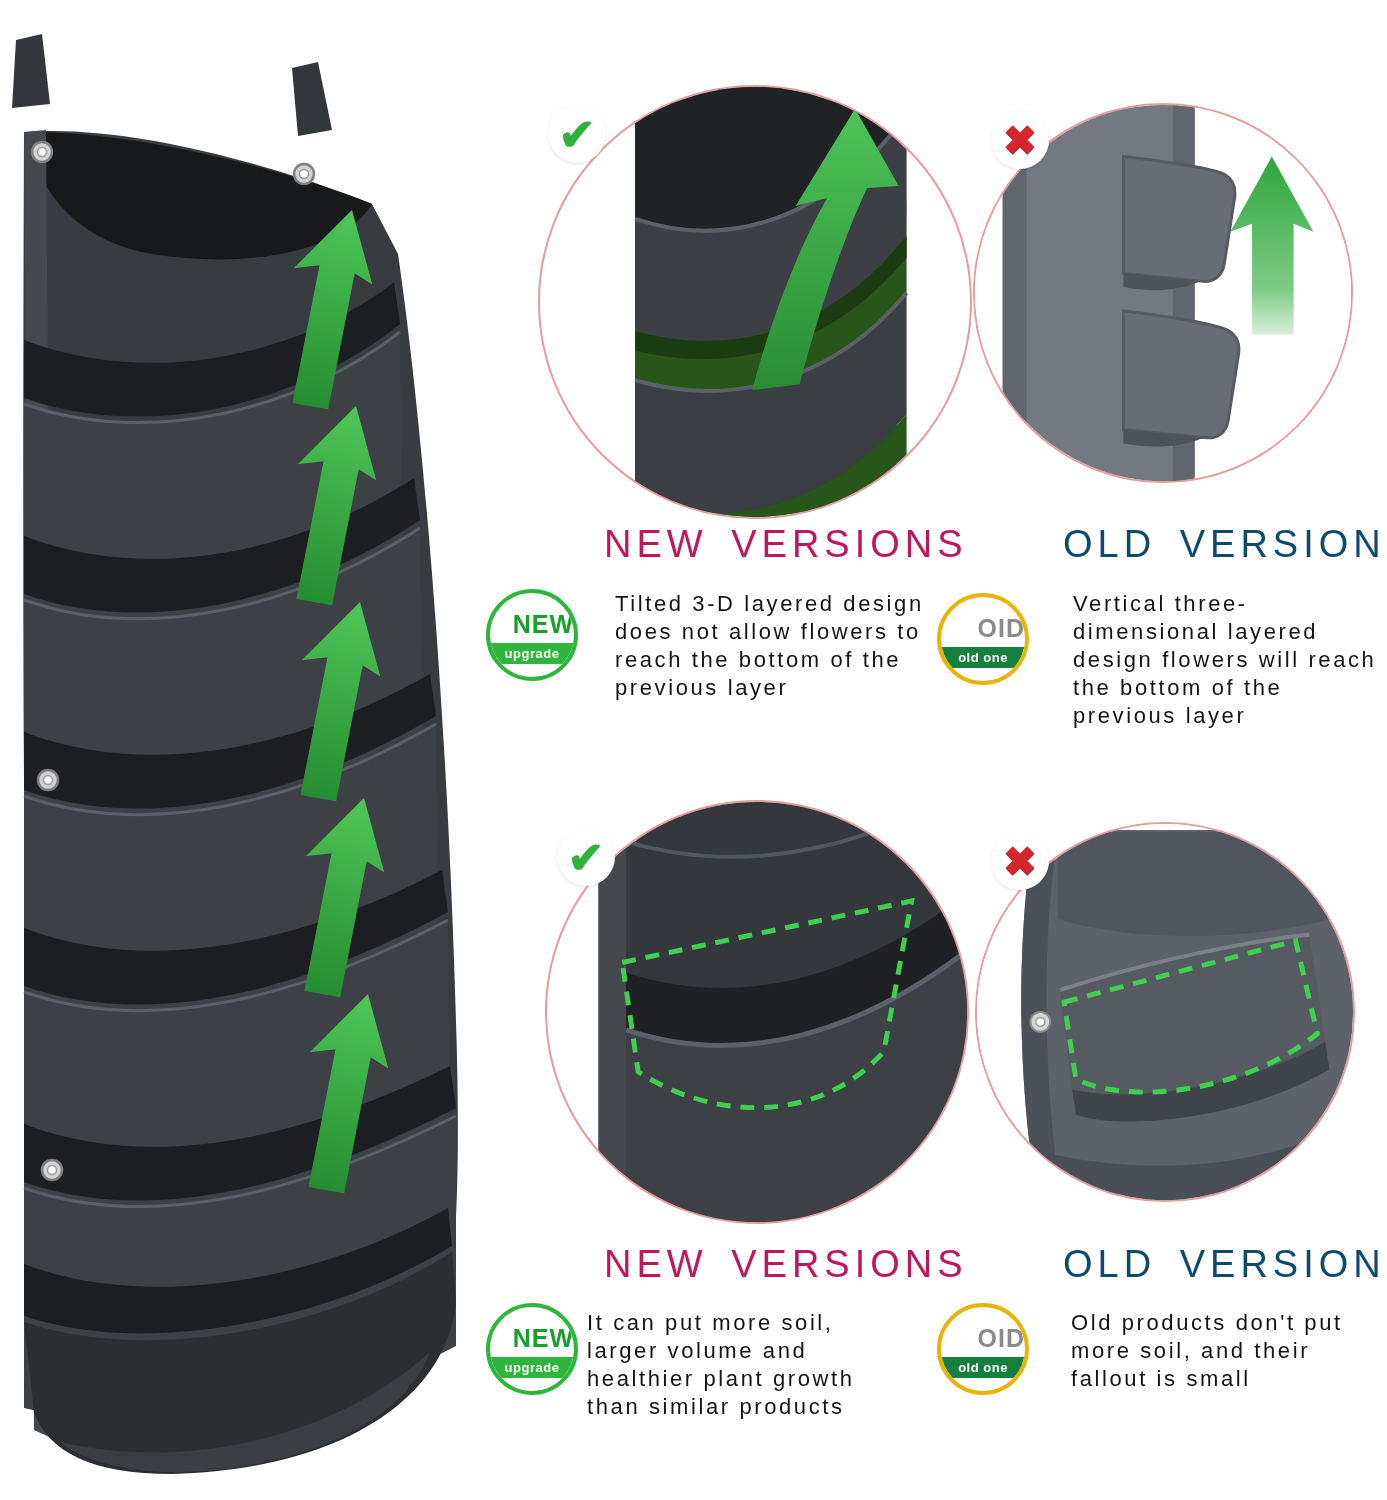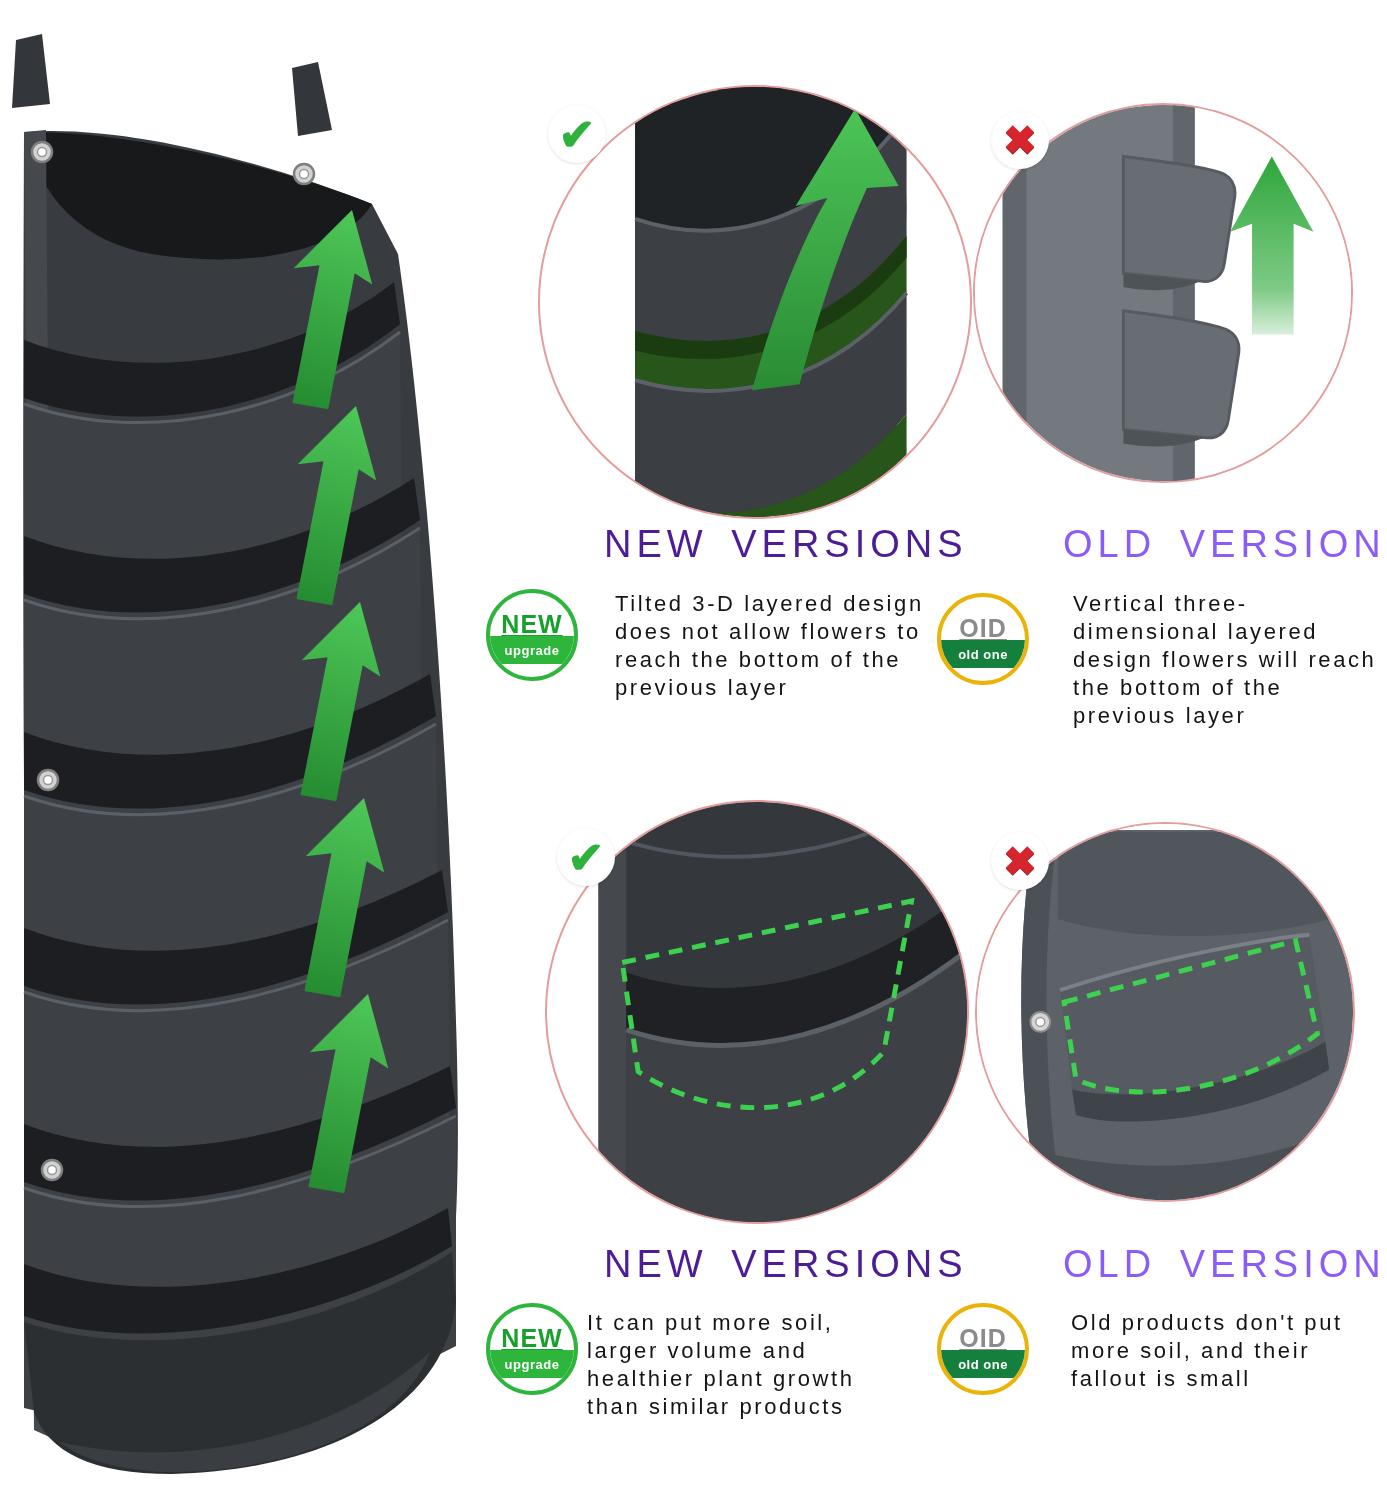--- a/index.html
+++ b/index.html
@@ -6,30 +6,30 @@
   body{font-family:"Liberation Sans",sans-serif;}
   .page{position:relative;width:1387px;height:1500px;background:#ffffff;overflow:hidden;}
   .abs{position:absolute;}
   .photo-wrap{position:absolute;}
   .photo{width:100%;height:100%;border-radius:50%;overflow:hidden;border:2px solid #e59c9c;background:#fff;box-sizing:border-box;}
   .photo svg{display:block;width:100%;height:100%;}
   .mark{position:absolute;width:58px;height:58px;border-radius:50%;background:#fff;display:flex;align-items:center;justify-content:center;z-index:6;font-weight:bold;box-shadow:0 1px 3px rgba(0,0,0,0.12);}
   .mark.check{color:#2fb23c;font-size:44px;}
   .mark.cross{color:#d6252c;font-size:40px;text-shadow:0 1px 0 #8f1318;}
   .heading{margin:0;font-size:38px;font-weight:500;letter-spacing:5px;word-spacing:8px;white-space:nowrap;}
-  .heading.new{color:#4c1d95;}
-  .heading.old{color:#8b5cf6;}
+  .heading.new{color:#be185d;}
+  .heading.old{color:#0c4a6e;}
   .desc{margin:11px;font-size:22px;line-height:1.27;letter-spacing:2.6px;color:#141414;font-weight:500;}
   .badge{width:92px;height:92px;border-radius:50%;background:#fff;overflow:hidden;box-sizing:border-box;}
   .badge.new{border:4px solid #2db53c;}
   .badge.old{border:4px solid #eab308;}
-  .badge-top{text-align:center;margin-top:17px;font-size:25px;font-weight:bold;letter-spacing:1px;text-decoration:underline;}
+  .badge-top{text-align:right;margin-top:17px;font-size:25px;font-weight:bold;letter-spacing:1px;}
   .badge.new .badge-top{color:#17a02b;}
   .badge.old .badge-top{color:#8b8b8b;}
-  .badge-band{position:absolute;left:-6px;right:-6px;bottom:13px;height:28px;display:flex;align-items:center;justify-content:center;font-size:13px;font-weight:bold;color:#fff;letter-spacing:0.5px;}
+  .badge-band{position:absolute;left:-6px;right:-6px;bottom:13px;height:21px;display:flex;align-items:center;justify-content:center;font-size:13px;font-weight:bold;color:#fff;letter-spacing:0.5px;}
   .badge.new .badge-band{background:#2db53c;}
   .badge.old .badge-band{background:#15803d;}
   svg{display:block;}
 </style>
 </head>
 <body>
 
 <div class="page">
 
   <div class="abs" style="left:0;top:12px;width:505px;height:1478px">

